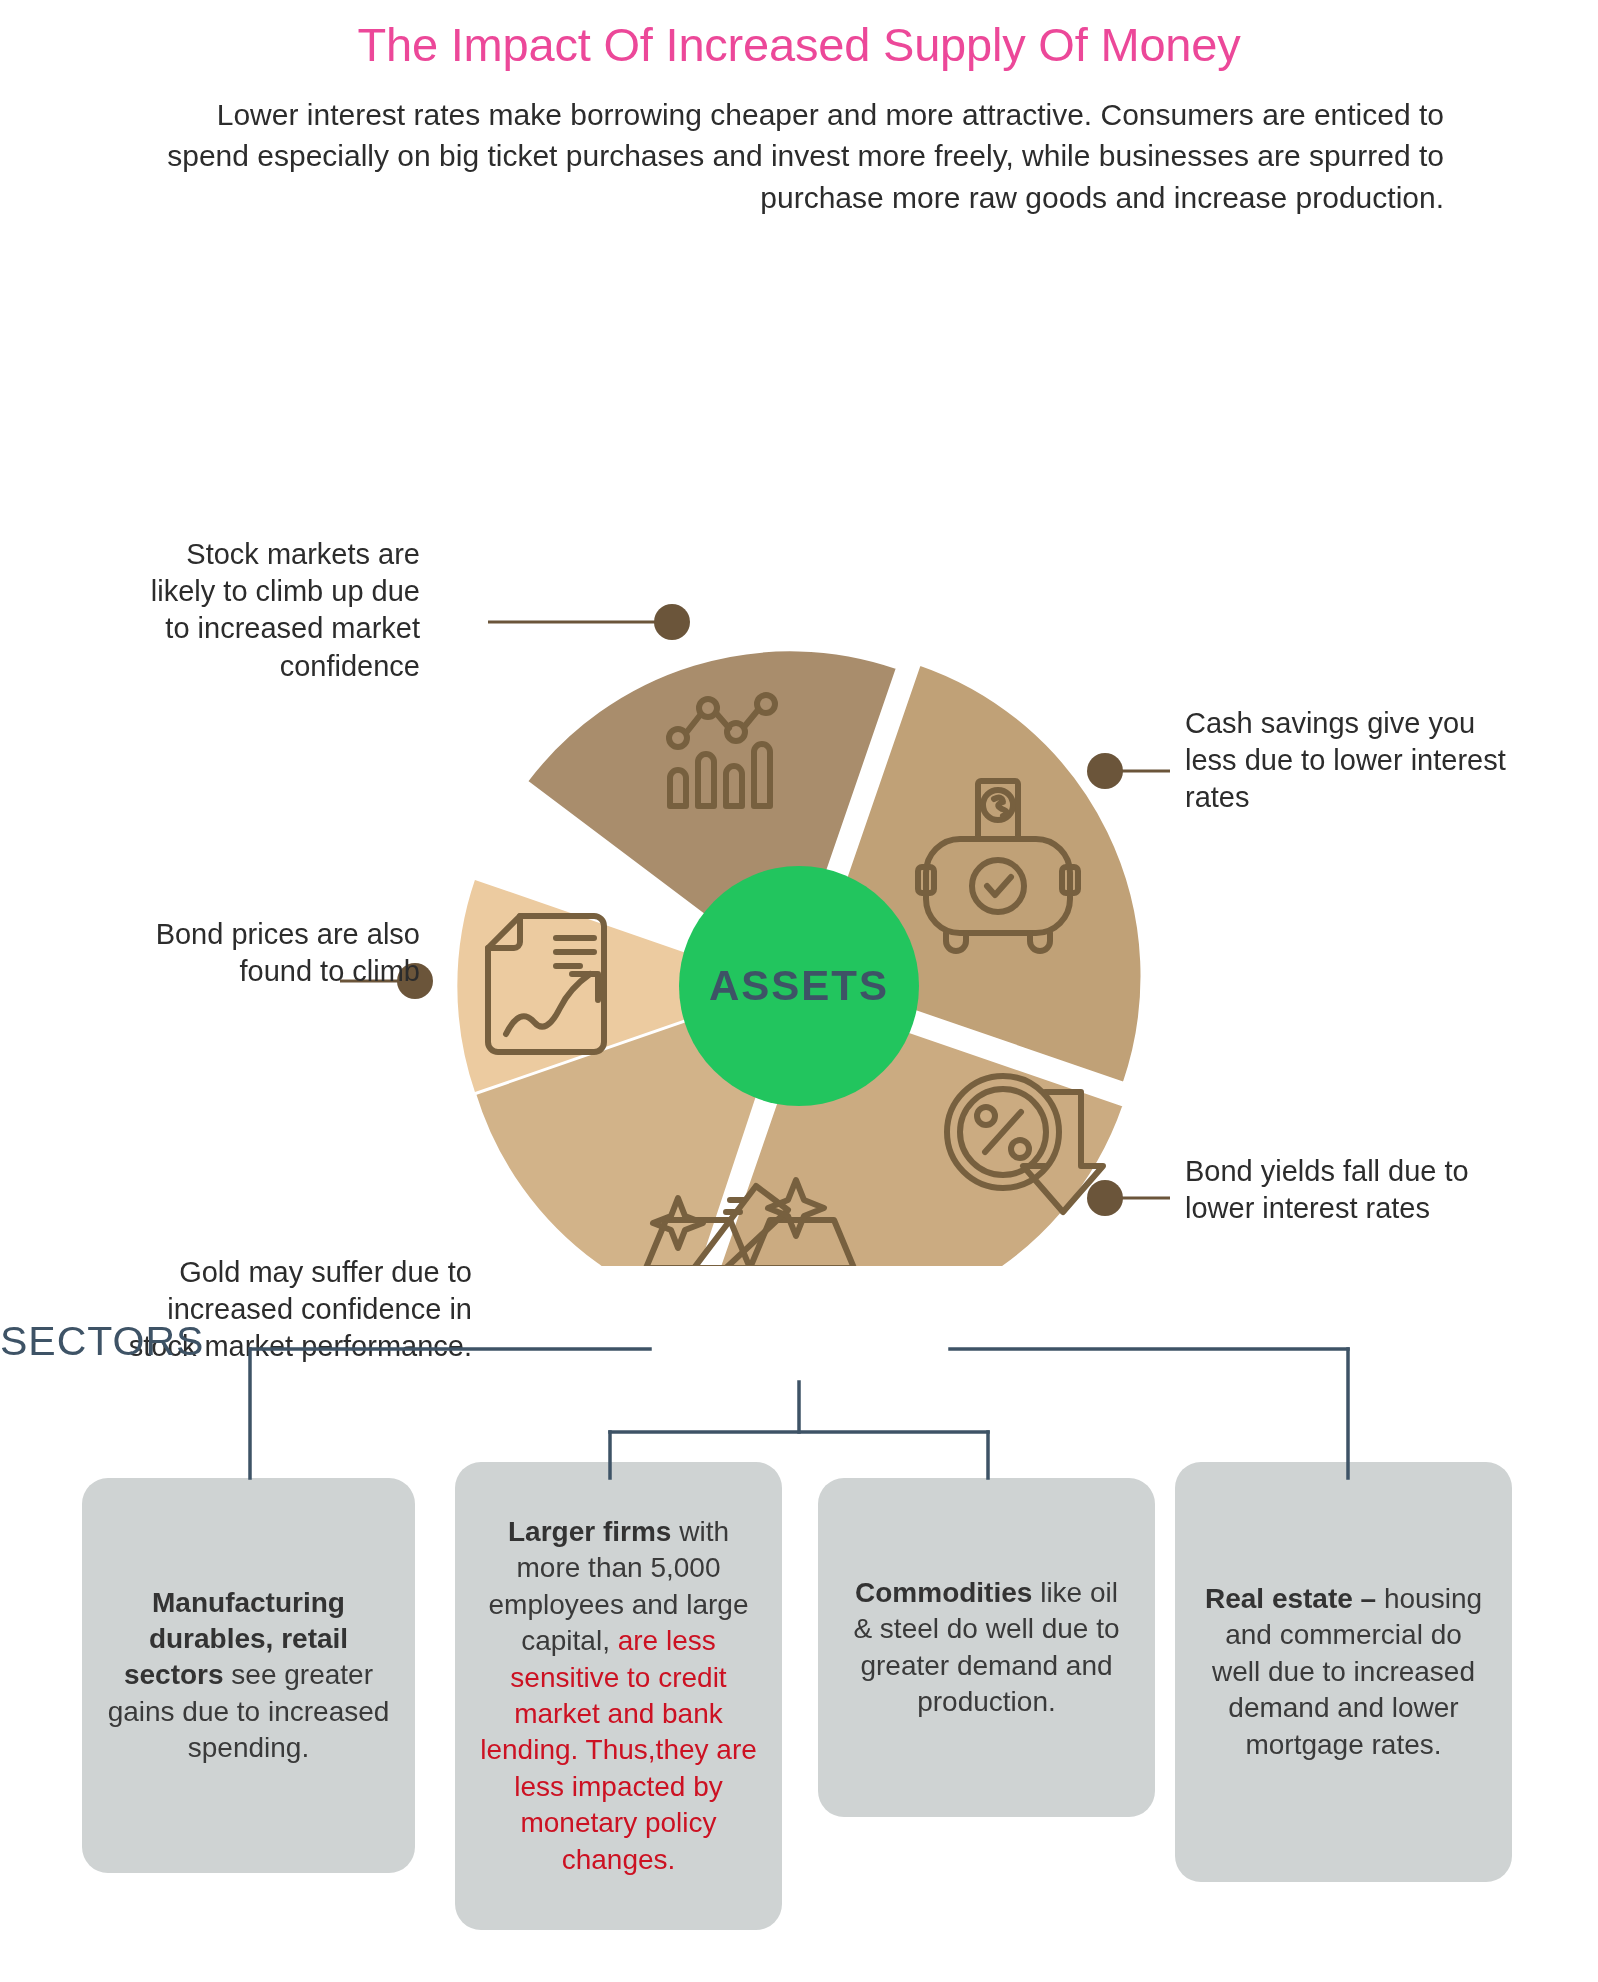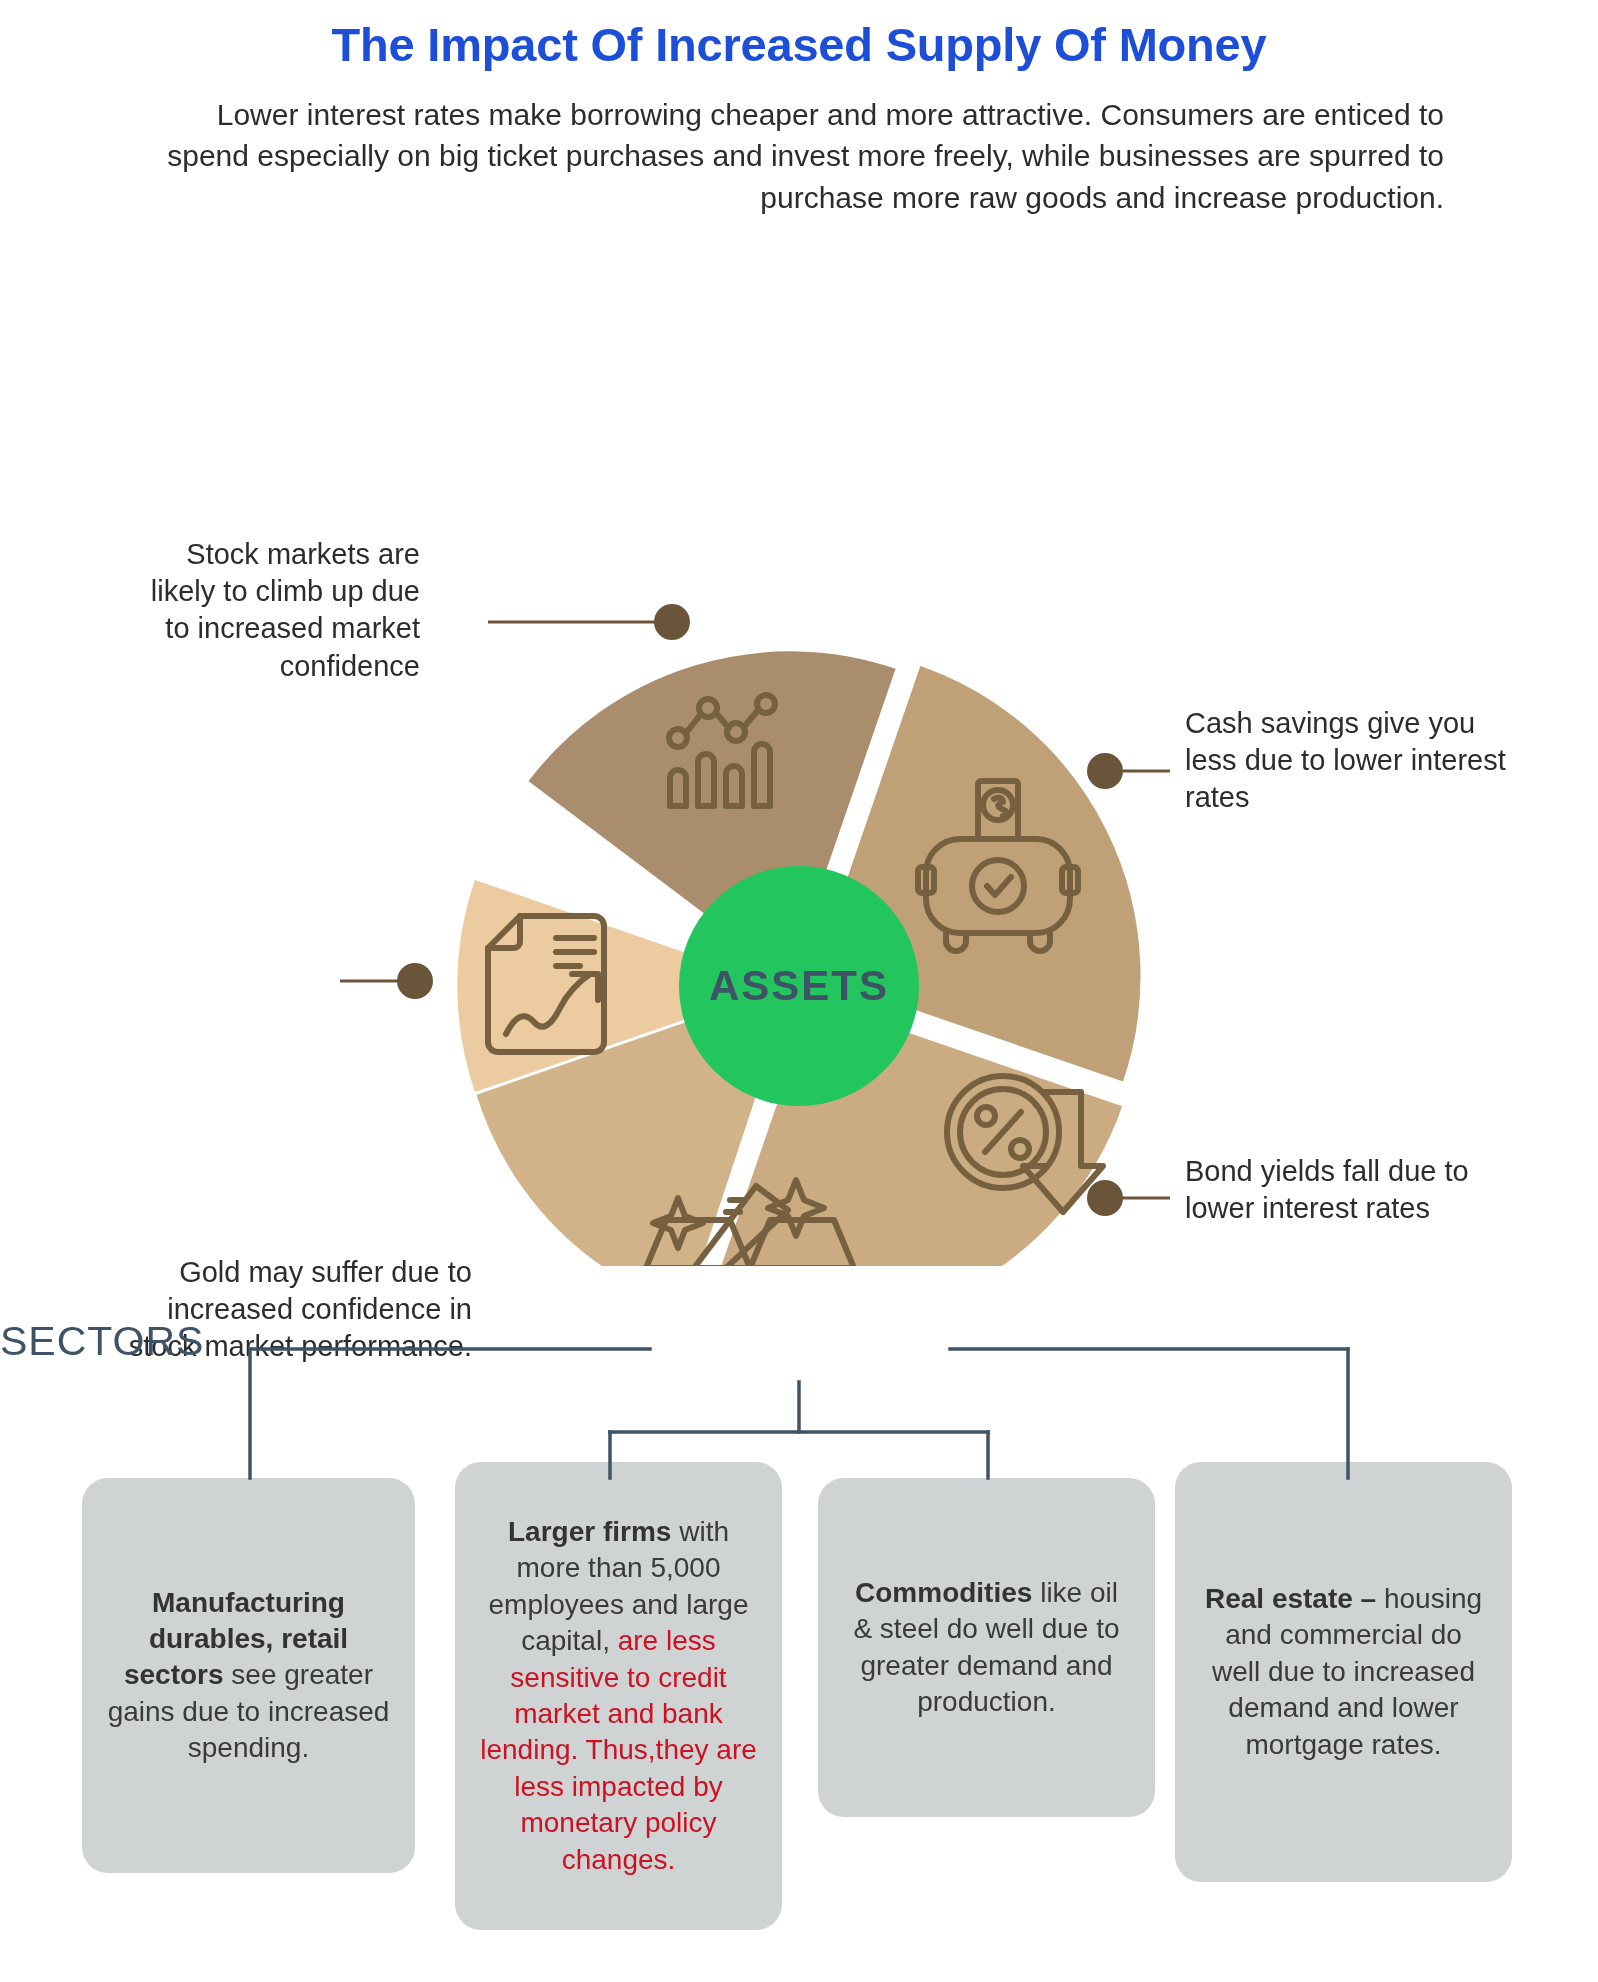--- a/index.html
+++ b/index.html
@@ -9,22 +9,22 @@
     font-family:"Liberation Sans", sans-serif;
     color:#2b2b2b;
     overflow:hidden;
     position:relative;
   }
 
   
   .header{ padding-top:18px; text-align:center; }
   .title{
     font-size:47px;
-    font-weight:bold;
-    color:#1d4ed8;
+    font-weight:normal;
+    color:#ec4899;
     letter-spacing:-0.2px;
     line-height:1.15;
     margin:0;
   }
   .subtitle{
     margin:22px auto 0 auto;
     width:1290px;
     font-size:30px;
     line-height:1.38;
     color:#2c2c2c;
@@ -211,20 +211,21 @@
       <path d="M8 118 q14 -28 28 -12 q12 14 26 -14 q10 -20 30 -34"></path>
       <path d="M74 58 h26 v26"></path>
     </g>
   </svg>
 
   <div class="center-circle">
     <span class="center-label">ASSETS</span>
   </div>
 
   <div class="callout left c-stock">Stock markets are likely to climb up due to increased market confidence</div>
+  <div class="callout left c-bond-price">Bond prices are also found to climb</div>
   <div class="callout left c-gold">Gold may suffer due to increased confidence in stock market performance.</div>
   <div class="callout right c-cash">Cash savings give you less due to lower interest rates</div>
   <div class="callout right c-yield">Bond yields fall due to lower interest rates</div>
 </div>
 
 <svg class="bracket-svg" width="1598" height="1982" viewBox="0 0 1598 1982">
   <g stroke="#3e5366" stroke-width="3.5" fill="none" stroke-linecap="square">
 
     <line x1="250" y1="1349" x2="650" y2="1349"></line>
     <line x1="950" y1="1349" x2="1348" y2="1349"></line>

